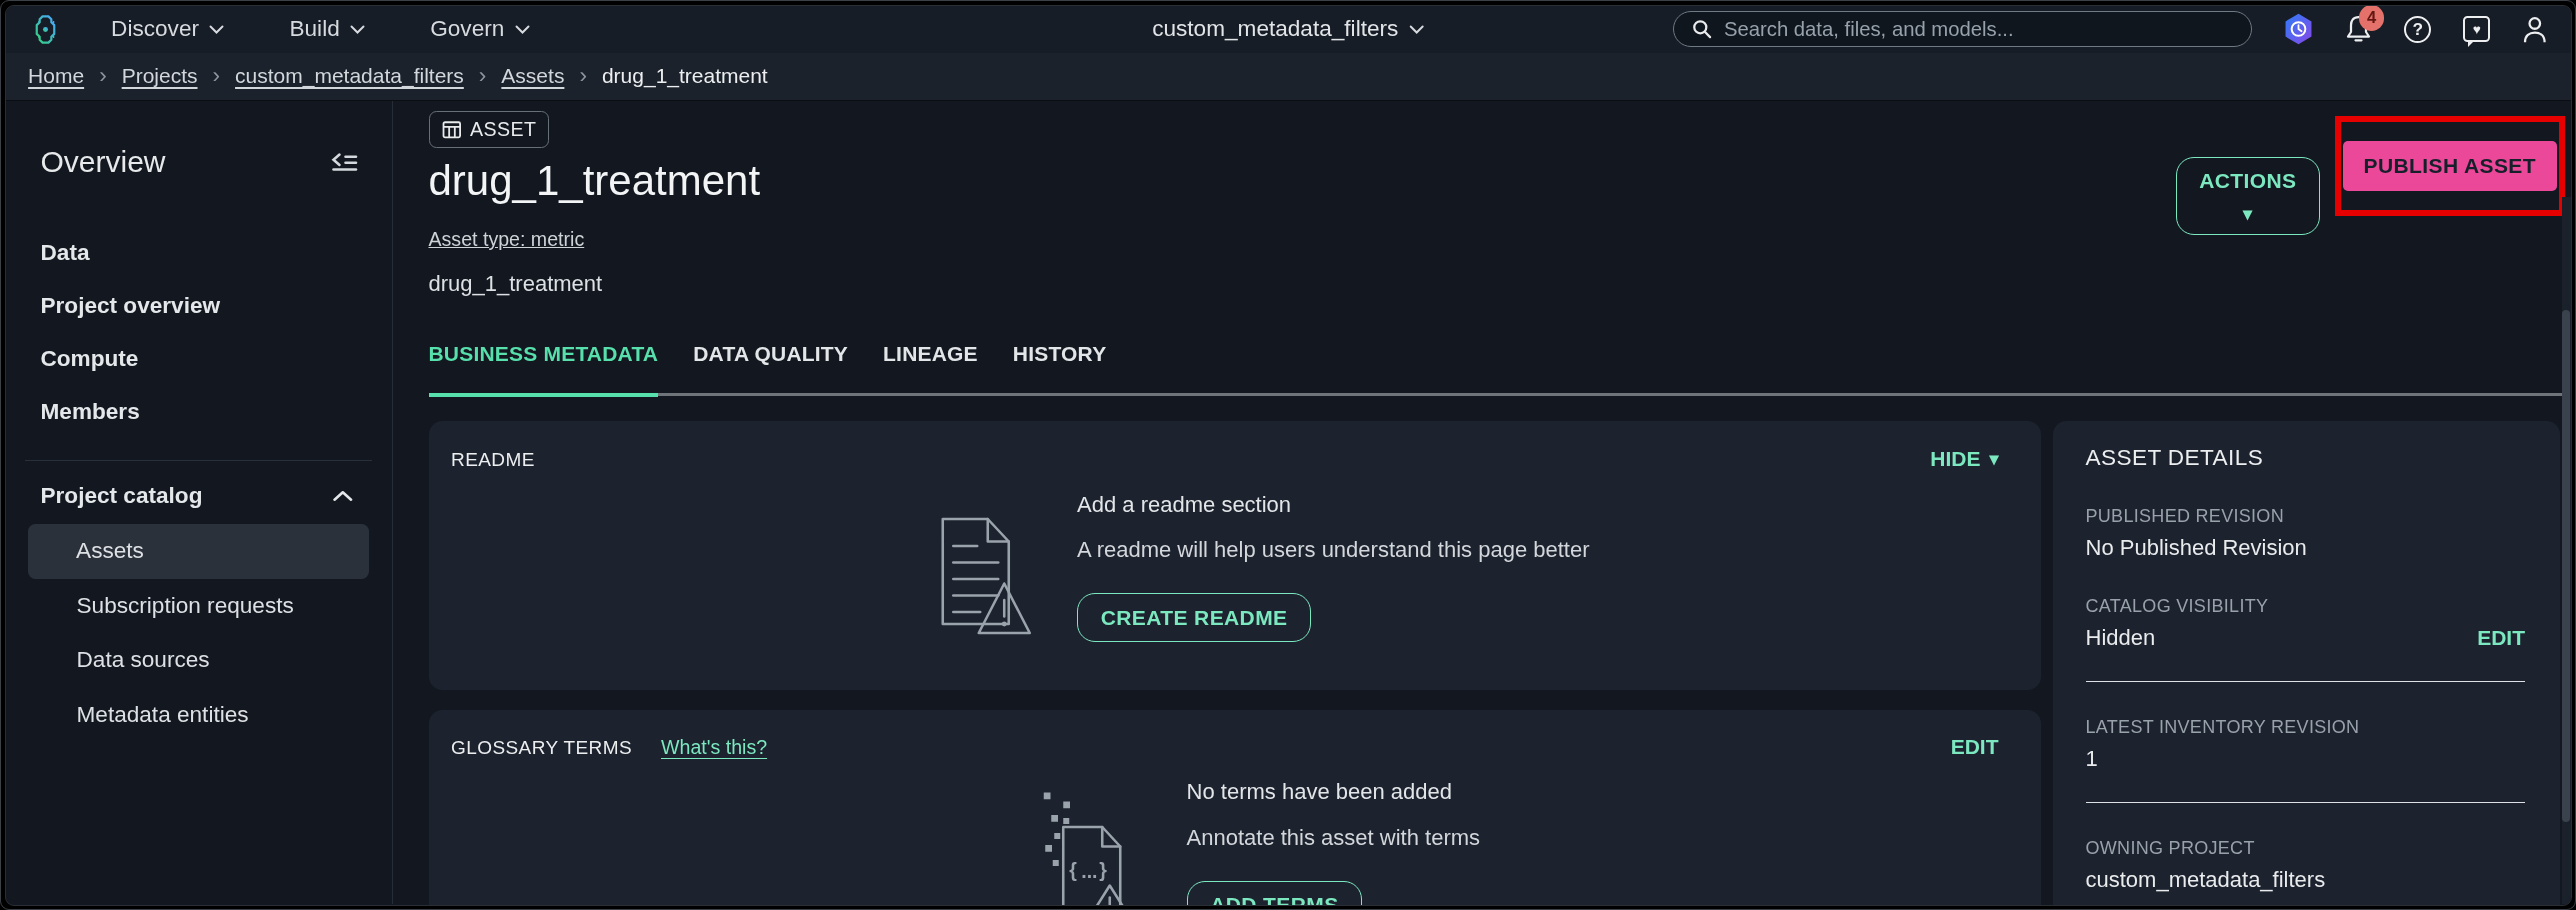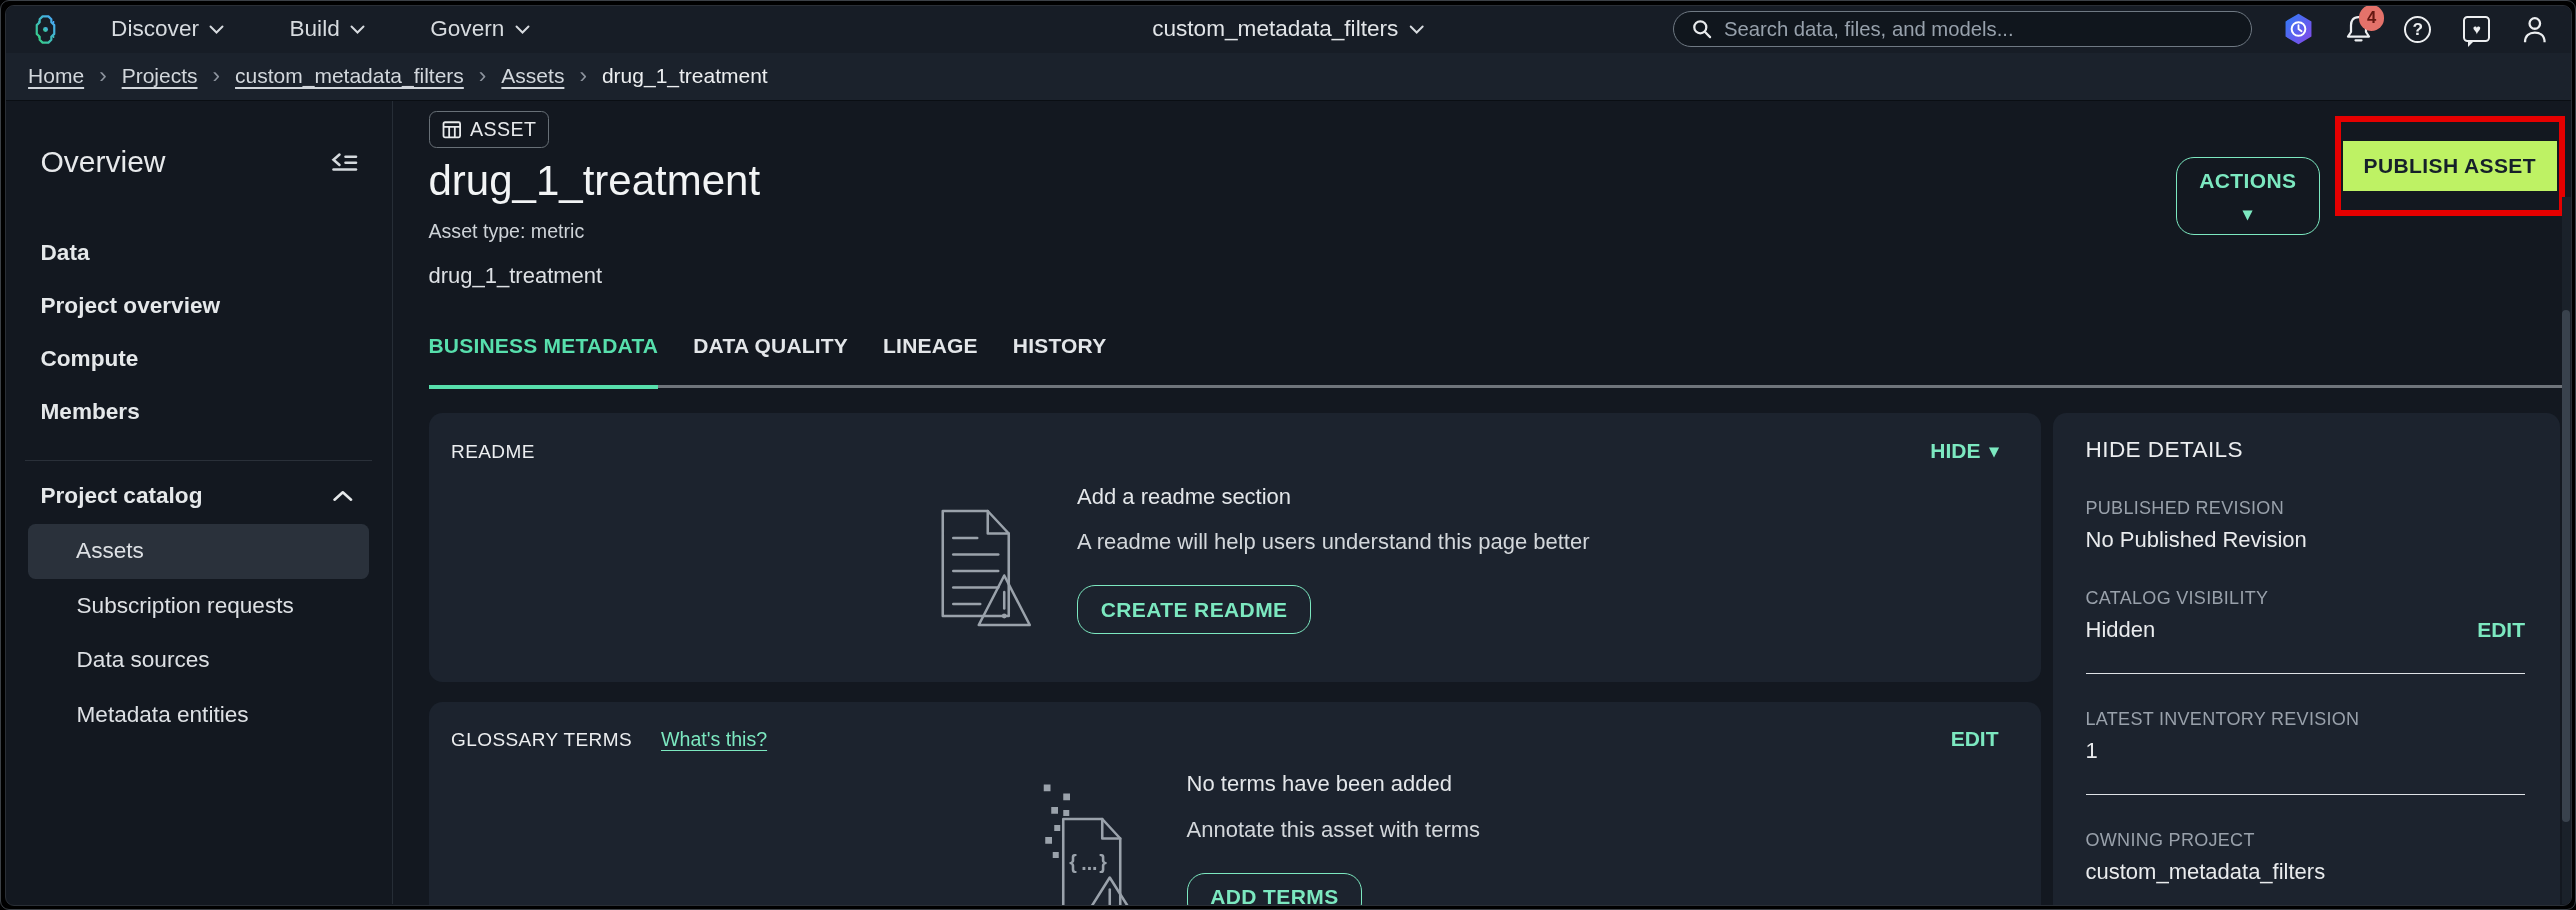--- a/index.html
+++ b/index.html
@@ -67,29 +67,29 @@
   .sub-item { font-size:22.6px; color:#dde0e4; padding:14.3px 0 14.3px 71px; cursor:pointer; }
   .sub-item.selected { background:#2a313b; border-radius:7.5px; margin:0 22.6px; padding-left:48px; font-weight:400; }
 
   
   .main { flex:1; min-width:0; padding:10.5px 0 0 36px; position:relative; }
   .asset-badge { display:inline-flex; align-items:center; gap:9px; border:1.5px solid #687077; border-radius:7.5px;
                  padding:6px 12px; font-size:19.6px; color:#e8eaec; letter-spacing:0.4px; }
   .table-svg { width:19.6px; height:19.6px; }
   .table-svg rect, .table-svg line { fill:none; stroke:#e8eaec; stroke-width:2.4; }
   .page-title { margin-top:9px; font-size:42px; font-weight:500; color:#f2f4f5; }
-  .asset-type { margin-top:15px; font-size:19.6px; color:#ced3d8; }
+  .asset-type { margin-top:23px; font-size:19.6px; color:#ced3d8;text-decoration:underline; }
   .asset-desc { margin-top:19.6px; font-size:22px; color:#dde0e4; }
 
   .header-buttons { position:absolute; top:15px; right:6px; display:flex; align-items:flex-start; gap:15px; }
   .actions-btn { margin-top:41px; display:flex; align-items:center; gap:12px; border:1.5px solid #7ce8c0; border-radius:18px;
                  color:#7ce8c0; font-size:21px; font-weight:700; padding:11.3px 22.6px; cursor:pointer; letter-spacing:0.4px;flex-direction:column; }
   .caret-small { font-size:18px; line-height:1; }
   .publish-annotation { border:6px solid #e60000; padding:19.6px 1.5px; }
-  .publish-btn { background:#bef264; color:#16202a; font-size:21px; font-weight:700; border:none; border-radius:0;
+  .publish-btn { background:#ec4899; color:#16202a; font-size:21px; font-weight:700; border:none; border-radius:5px;
                  padding:12.8px 21px; cursor:pointer; letter-spacing:0.4px; font-family:"Liberation Sans", sans-serif; }
 
   
   .tabs { display:flex; gap:35px; margin-top:45px; border-bottom:3.8px solid #6f747b; }
   .tab { font-size:21px; font-weight:700; color:#e3e6e9; padding-bottom:27px; cursor:pointer; letter-spacing:0.2px; }
   .tab.active { color:#57dfac; border-bottom:4.5px solid #57dfac; margin-bottom:-4.1px; }
 
   .columns { display:flex; margin-top:25.6px; align-items:flex-start; }
   .left-cards { width:1612px; flex-shrink:0; display:flex; flex-direction:column; gap:19.6px; }
   .card { background:#1c232e; border-radius:13.5px; padding:25.6px 42px 25.6px 22.6px; }
@@ -350,21 +350,21 @@
                 <div class="empty-title">No terms have been added</div>
                 <div class="empty-sub">Annotate this asset with terms</div>
                 <button class="outline-btn">ADD TERMS</button>
               </div>
             </div>
           </div>
 
         </div>
 
         <div class="details-panel">
-          <div class="details-title">HIDE DETAILS</div>
+          <div class="details-title">ASSET DETAILS</div>
 
           <div class="field">
             <div class="field-label">PUBLISHED REVISION</div>
             <div class="field-value-row">
                 <span class="field-value">No Published Revision</span>
               </div>
           </div>
 
           <div class="field">
             <div class="field-label">CATALOG VISIBILITY</div>

